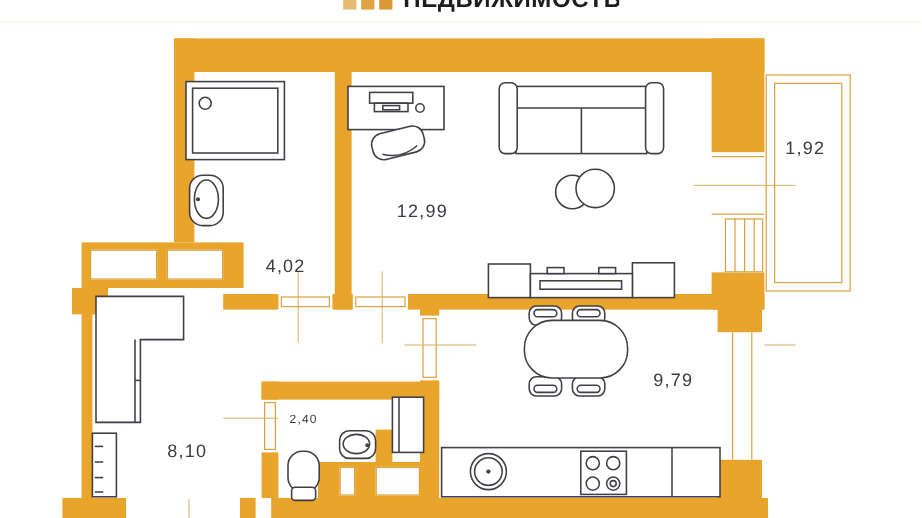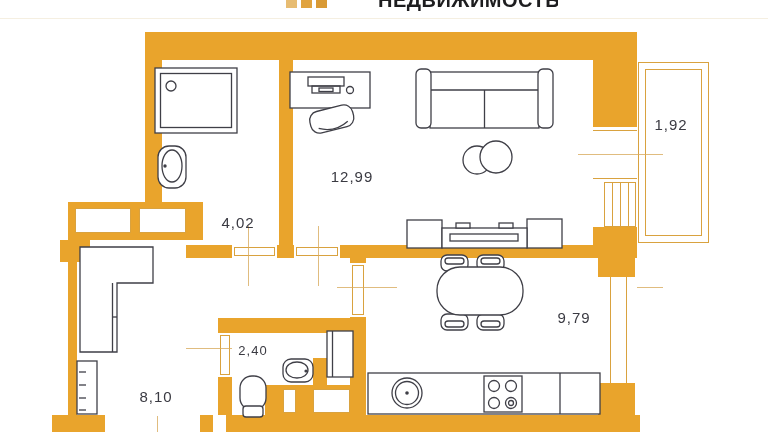--- a/index.html
+++ b/index.html
@@ -6,24 +6,24 @@
   .stage{position:relative;width:768px;height:432px;background:#fff;overflow:hidden;
          font-family:"Liberation Sans", sans-serif;}
   .wall{position:absolute;background:var(--c-wall,#E9A42C);}
   .cut{position:absolute;background:#fff;}
   .thinb{border:1px solid var(--c-thin,#D9A23F);box-sizing:border-box;}
   .rail{position:absolute;border:1px solid var(--c-thin,#D9A23F);box-sizing:border-box;background:transparent;}
   .swing{position:absolute;background:var(--c-swing,#D8AB5F);opacity:.8;}
   .wline{position:absolute;background:var(--c-thin,#D9A23F);}
   .area-label{position:absolute;transform:translate(-50%,-50%);color:var(--c-label,#3A3A42);
               font-size:15px;letter-spacing:1px;white-space:nowrap;}
-  .area-label.small{font-size:13px;}
+  .area-label.small{font-size:10px;}
   .logo{position:absolute;top:0;left:286px;height:14px;}
   .logo-sq{position:absolute;top:0;width:11px;height:8px;}
-  .logo-clip{position:absolute;left:50px;top:0;height:12px;width:180px;overflow:hidden;margin-left:42px;}
+  .logo-clip{position:absolute;left:50px;top:0;height:12px;width:180px;overflow:hidden;}
   .logo-clip span{display:block;margin-top:-11px;font-size:20px;font-weight:700;
                   letter-spacing:.5px;color:var(--c-logo_text,#1D1D1F);}
   .divider{position:absolute;left:0;top:18px;width:768px;height:1px;background:var(--c-divider,#F5EFE1);}
   #furn{position:absolute;left:0;top:0;}
   #furn *{stroke:var(--c-outline,#3F3F47);stroke-width:1.3;fill:none;}
   #furn .wf{fill:#fff;}
   #furn .dot{fill:var(--c-outline,#3F3F47);stroke:none;}
 </style>
 </head>
 <body>
@@ -199,17 +199,17 @@
       <line x1="79" y1="372" x2="86" y2="372"></line>
       <line x1="79" y1="385" x2="86" y2="385"></line>
       <line x1="79" y1="398" x2="86" y2="398"></line>
       <line x1="79" y1="410" x2="86" y2="410"></line>
     </g>
   </svg>
 
   <div class="area-label" style="left:238px;top:176px;margin-top:46px;">4,02</div>
   <div class="area-label" style="left:352px;top:176px;">12,99</div>
   <div class="area-label" style="left:671px;top:124px;">1,92</div>
-  <div class="area-label" style="left:574px;top:317px;">9,79</div>
+  <div class="area-label" style="left:561px;top:317px;">9,79</div>
   <div class="area-label small" style="left:253px;top:350px;">2,40</div>
-  <div class="area-label" style="left:156px;top:396px;">8,10</div>
+  <div class="area-label" style="left:156px;top:376px;">8,10</div>
 
 </div>
 
 </body></html>

